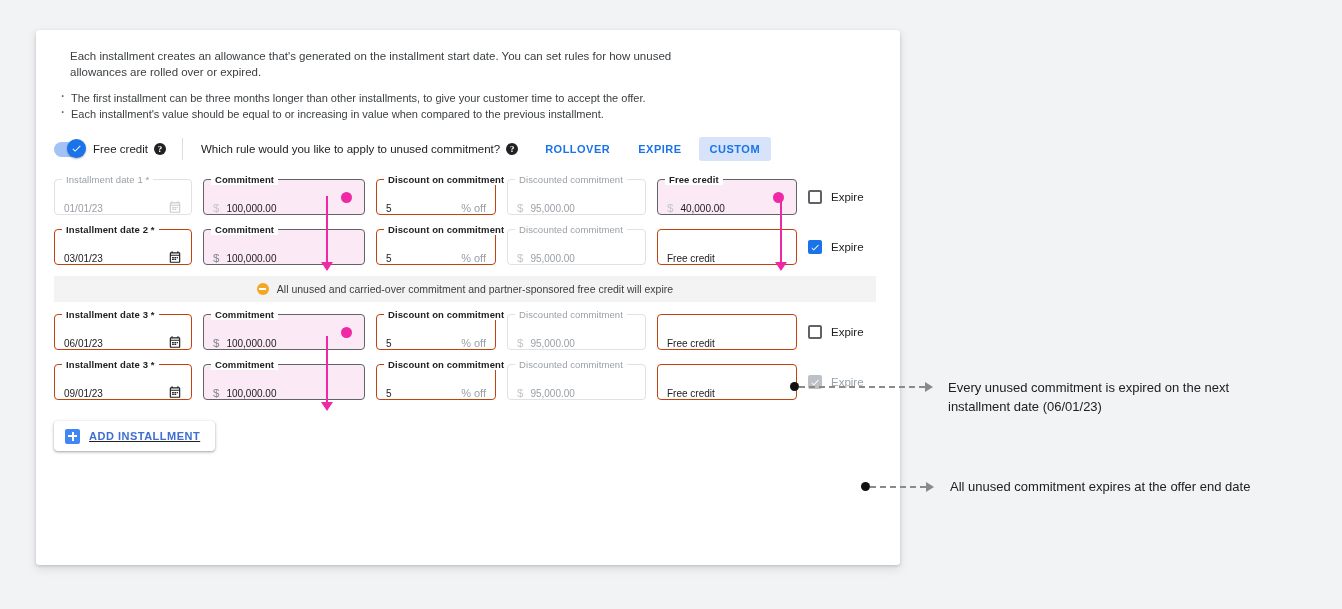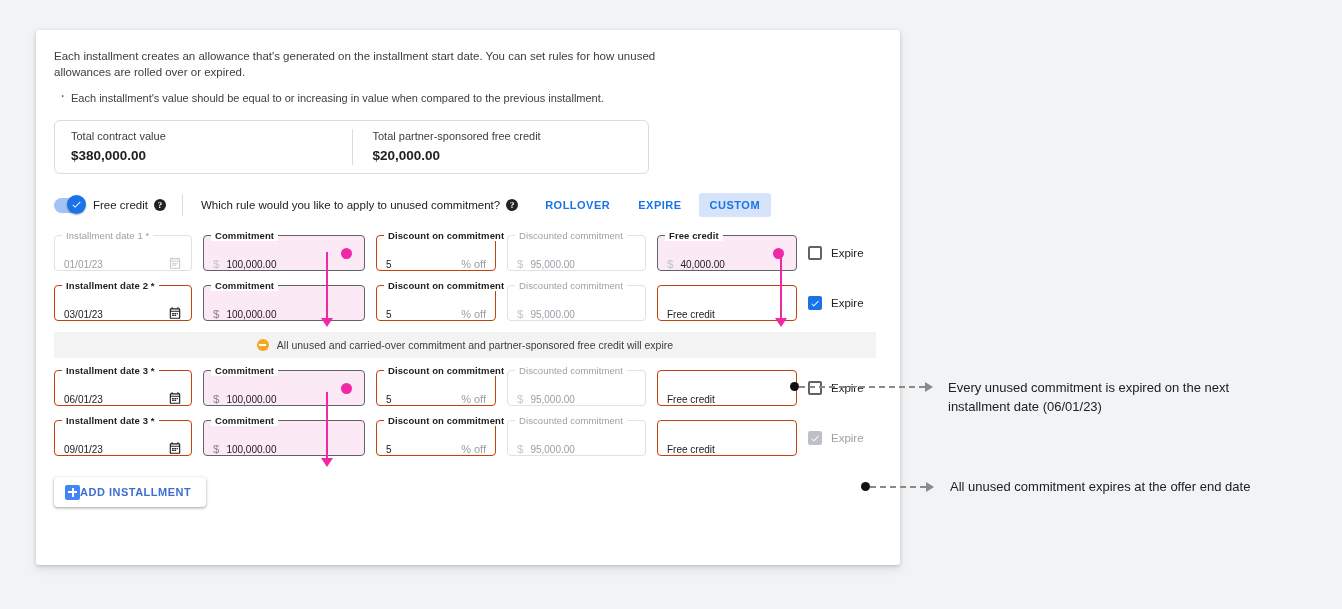--- a/index.html
+++ b/index.html
@@ -22,21 +22,21 @@
     box-shadow:0 1px 3px rgba(60,64,67,.22), 0 4px 10px rgba(60,64,67,.13);
     padding:18px 22px 0 18px;
   }
 
   .sec-title{
     font-size:13.5px; font-weight:bold; color:#202124;
     margin:0 0 10px 0; letter-spacing:.1px;
   }
   .sec-desc{
     font-size:11.5px; line-height:16px; color:#3c4043;
-    max-width:620px; margin:0 0 10px 0;
+    max-width:620px; margin:0 0 10px 16px;
   }
   .bullets{ margin:0 0 14px 4px; padding:0; list-style:none; }
   .bullets li{
     font-size:11px; line-height:16px; color:#3c4043;
     position:relative; padding-left:13px;
   }
   .bullets li:before{
     content:"\00B7"; position:absolute; left:2px; top:-2px;
     font-size:16px; color:#5f6368; line-height:16px;
   }
@@ -142,24 +142,24 @@
   }
   .banner .ico{
     width:12px; height:12px; border-radius:50%; background:#f5a623;
     display:flex; align-items:center; justify-content:center; margin-right:8px;
   }
   .banner .ico i{ display:block; width:7px; height:2px; background:#fff; }
   .banner .txt{ font-size:10.5px; color:#3c4043; }
 
   
   .addbtn{
-    display:inline-flex; align-items:center; 
+    display:inline-flex; align-items:center; gap:9px;
     height:30px; padding:0 15px 0 11px; border-radius:4px;
     background:#fff; box-shadow:0 1px 2px rgba(60,64,67,.3), 0 1px 3px 1px rgba(60,64,67,.15);
-    cursor:pointer; margin-top:10px;
+    cursor:pointer; margin-top:10px;text-decoration:underline;
   }
   .addbtn .plus{
     width:15px; height:15px; border-radius:2px; background:#4285f4;
     position:relative; flex:none;
   }
   .addbtn .plus:before,.addbtn .plus:after{
     content:""; position:absolute; background:#fff;
   }
   .addbtn .plus:before{ left:3px; top:6.5px; width:9px; height:2px; }
   .addbtn .plus:after{ left:6.5px; top:3px; width:2px; height:9px; }
@@ -191,34 +191,25 @@
   }
 </style>
 </head>
 <body>
 
 <div class="card">
 
   <div class="sec-desc">Each installment creates an allowance that's generated on the installment start date. You can set rules for how unused allowances are rolled over or expired.</div>
 
   <ul class="bullets">
+    <li>The first installment can be three months longer than other installments, to give your customer time to accept the offer.</li>
     <li>Each installment's value should be equal to or increasing in value when compared to the previous installment.</li>
   </ul>
 
   
-  <div class="summary">
-    <div class="cell">
-      <div class="lbl">Total contract value</div>
-      <div class="val">$380,000.00</div>
-    </div>
-    <div class="cell">
-      <div class="lbl">Total partner-sponsored free credit</div>
-      <div class="val">$20,000.00</div>
-    </div>
-  </div>
 
   
   <div class="rulebar">
     <div class="toggle">
       <div class="knob">
         <svg viewBox="0 0 24 24">
             <path d="M9 16.2 4.8 12l-1.4 1.4L9 19 21 7l-1.4-1.4z" fill="#ffffff"></path>
           </svg>
       </div>
     </div>

